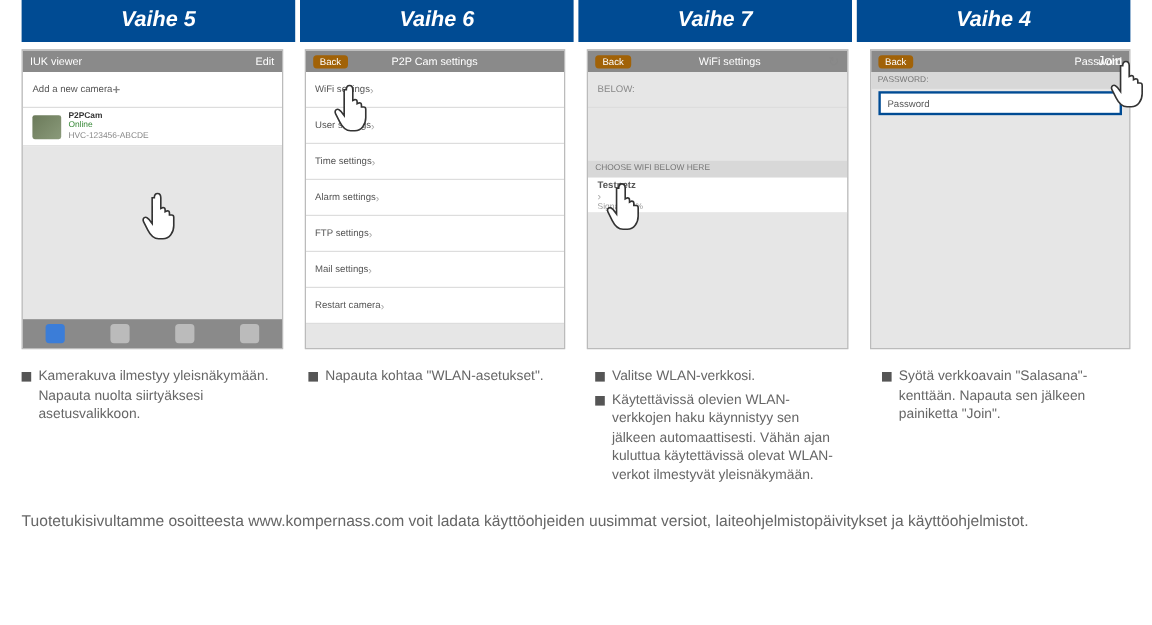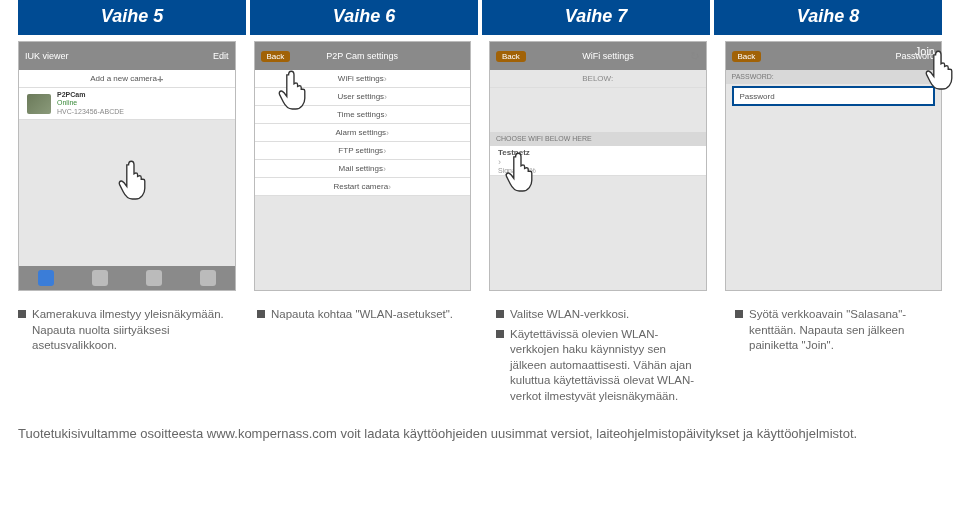--- a/index.html
+++ b/index.html
@@ -6,24 +6,24 @@
   body { font-family: Arial, Helvetica, sans-serif; font-size: 11px; color: #333; width: 960px; height: 521px; background: #fff; position: relative; }
   .page { padding: 0 18px; }
 
   .steps-row { display: flex; gap: 4px; margin-bottom: 6px; }
   .step-header { flex: 1; background: #004b93; color: #fff; font-weight: bold; font-size: 18px; text-align: center; padding: 6px 0 8px; font-style: italic; }
 
   .screens-row { display: flex; gap: 18px; }
   .screen-wrap { flex: 1; position: relative; }
   .phone-screen { width: 100%; height: 250px; background: #e6e6e6; border: 1px solid #bbb; display: flex; flex-direction: column; overflow: hidden; }
 
-  .topbar { background: #8a8a8a; color: #fff; font-size: 9px; padding: 3px 6px; display: flex; justify-content: space-between; align-items: center; height: 28px; }
+  .topbar { background: #8a8a8a; color: #fff; font-size: 9px; padding: 3px 6px; display: flex; justify-content: space-between; align-items: center; height: 18px; }
   .topbar span { white-space: nowrap; }
 
-  .row-item { background: #fff; border-bottom: 1px solid #ddd; font-size: 8px; color: #555; padding: 5px 8px; display: flex; justify-content: center; align-items: center; height: 18px; }
+  .row-item { background: #fff; border-bottom: 1px solid #ddd; font-size: 8px; color: #555; padding: 5px 8px; display: flex; justify-content: flex-start; align-items: center; height: 30px; }
   .row-item .chev { color: #aaa; font-size: 9px; }
   .row-gray { background: #e6e6e6; color:#888; }
   .section-label { background: #d8d8d8; color: #777; font-size: 7px; padding: 3px 6px; height: 14px; }
 
   .camera-block { background: #fff; border-bottom: 1px solid #ddd; padding: 6px 8px; display: flex; align-items: center; height: 32px; }
   .thumb { width: 24px; height: 20px; background: linear-gradient(135deg,#6b7a5a,#8a9a7a); margin-right: 6px; border-radius:2px; }
   .cam-info { font-size: 7px; line-height: 1.2; }
   .cam-name { font-weight: bold; color:#333; }
   .cam-status { color: #3a8a3a; }
   .cam-id { color: #888; }
@@ -52,21 +52,21 @@
 </style>
 </head>
 <body>
 
 <div class="page">
 
   <div class="steps-row">
     <div class="step-header">Vaihe 5</div>
     <div class="step-header">Vaihe 6</div>
     <div class="step-header">Vaihe 7</div>
-    <div class="step-header">Vaihe 8</div>
+    <div class="step-header">Vaihe 4</div>
   </div>
 
   <div class="screens-row">
 
     <div class="screen-wrap">
       <div class="phone-screen">
         <div class="topbar">
           <span>IUK viewer</span>
           <span>Edit</span>
         </div>

